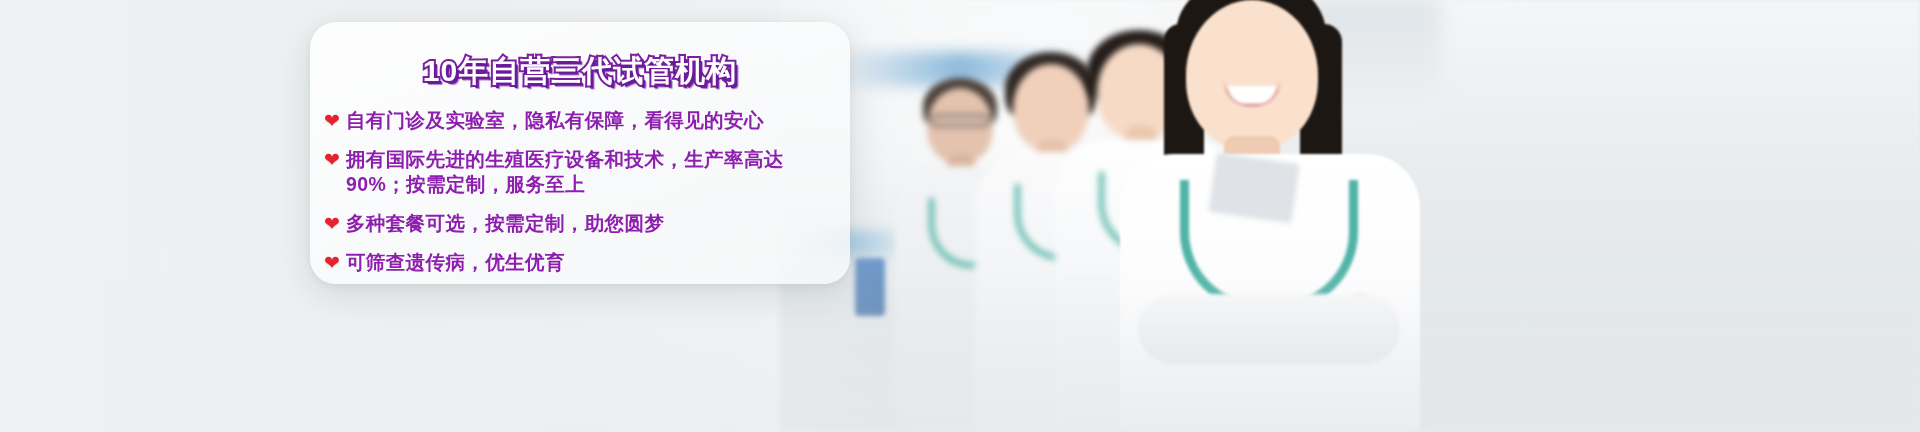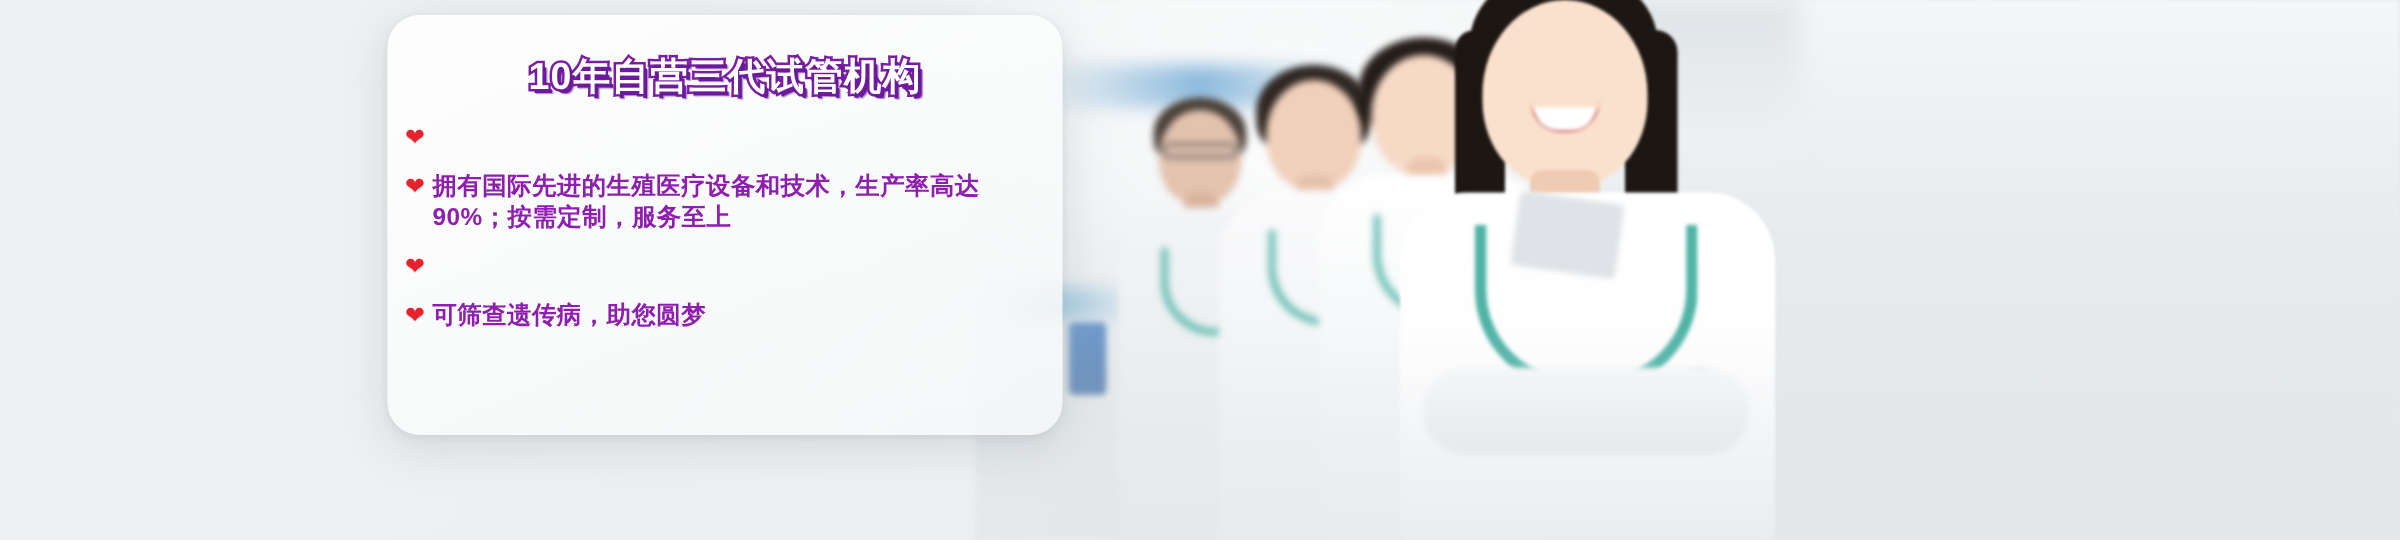--- a/index.html
+++ b/index.html
@@ -105,21 +105,21 @@
 
   .bg-vignette{
     position:absolute; inset:0;
     background:
       linear-gradient(90deg,rgba(238,240,241,1) 0%,rgba(238,240,241,.92) 14%,rgba(238,240,241,.30) 34%,rgba(238,240,241,0) 46%),
       linear-gradient(0deg,rgba(232,235,237,.55),rgba(232,235,237,0) 40%);
   }
 
   
   #info-card{
-    position:absolute; left:310px; top:12px; width:540px; height:336px;
+    position:absolute; left:310px; top:22px; width:540px; height:262px;
     background:linear-gradient(155deg,rgba(255,255,255,.90),rgba(246,248,249,.82));
     border-radius:26px;
     box-shadow:0 10px 34px rgba(120,130,140,.22), 0 2px 6px rgba(120,130,140,.12);
   }
 
   #banner-title{
     margin-top:29px;
     text-align:center;
     font-size:30px;
     font-weight:bold;
@@ -211,31 +211,33 @@
   <div class="bg-vignette"></div>
 
   <div id="info-card">
 
     <div id="banner-title">10年自营三代试管机构</div>
 
     <div id="bullet-list">
 
       <div class="bullet-row">
         <span class="heart-icon">❤</span>
+        <span class="bullet-text">自有门诊及实验室，隐私有保障，看得见的安心</span>
       </div>
 
       <div class="bullet-row">
         <span class="heart-icon">❤</span>
         <span class="bullet-text">拥有国际先进的生殖医疗设备和技术，生产率高达90%；按需定制，服务至上</span>
       </div>
 
       <div class="bullet-row">
         <span class="heart-icon">❤</span>
-      </div>
-
-      <div class="bullet-row">
-        <span class="heart-icon">❤</span>
-        <span class="bullet-text">可筛查遗传病，助您圆梦</span>
+        <span class="bullet-text">多种套餐可选，按需定制，助您圆梦</span>
+      </div>
+
+      <div class="bullet-row">
+        <span class="heart-icon">❤</span>
+        <span class="bullet-text">可筛查遗传病，优生优育</span>
       </div>
 
     </div>
   </div>
 </div>
 
 </body></html>

